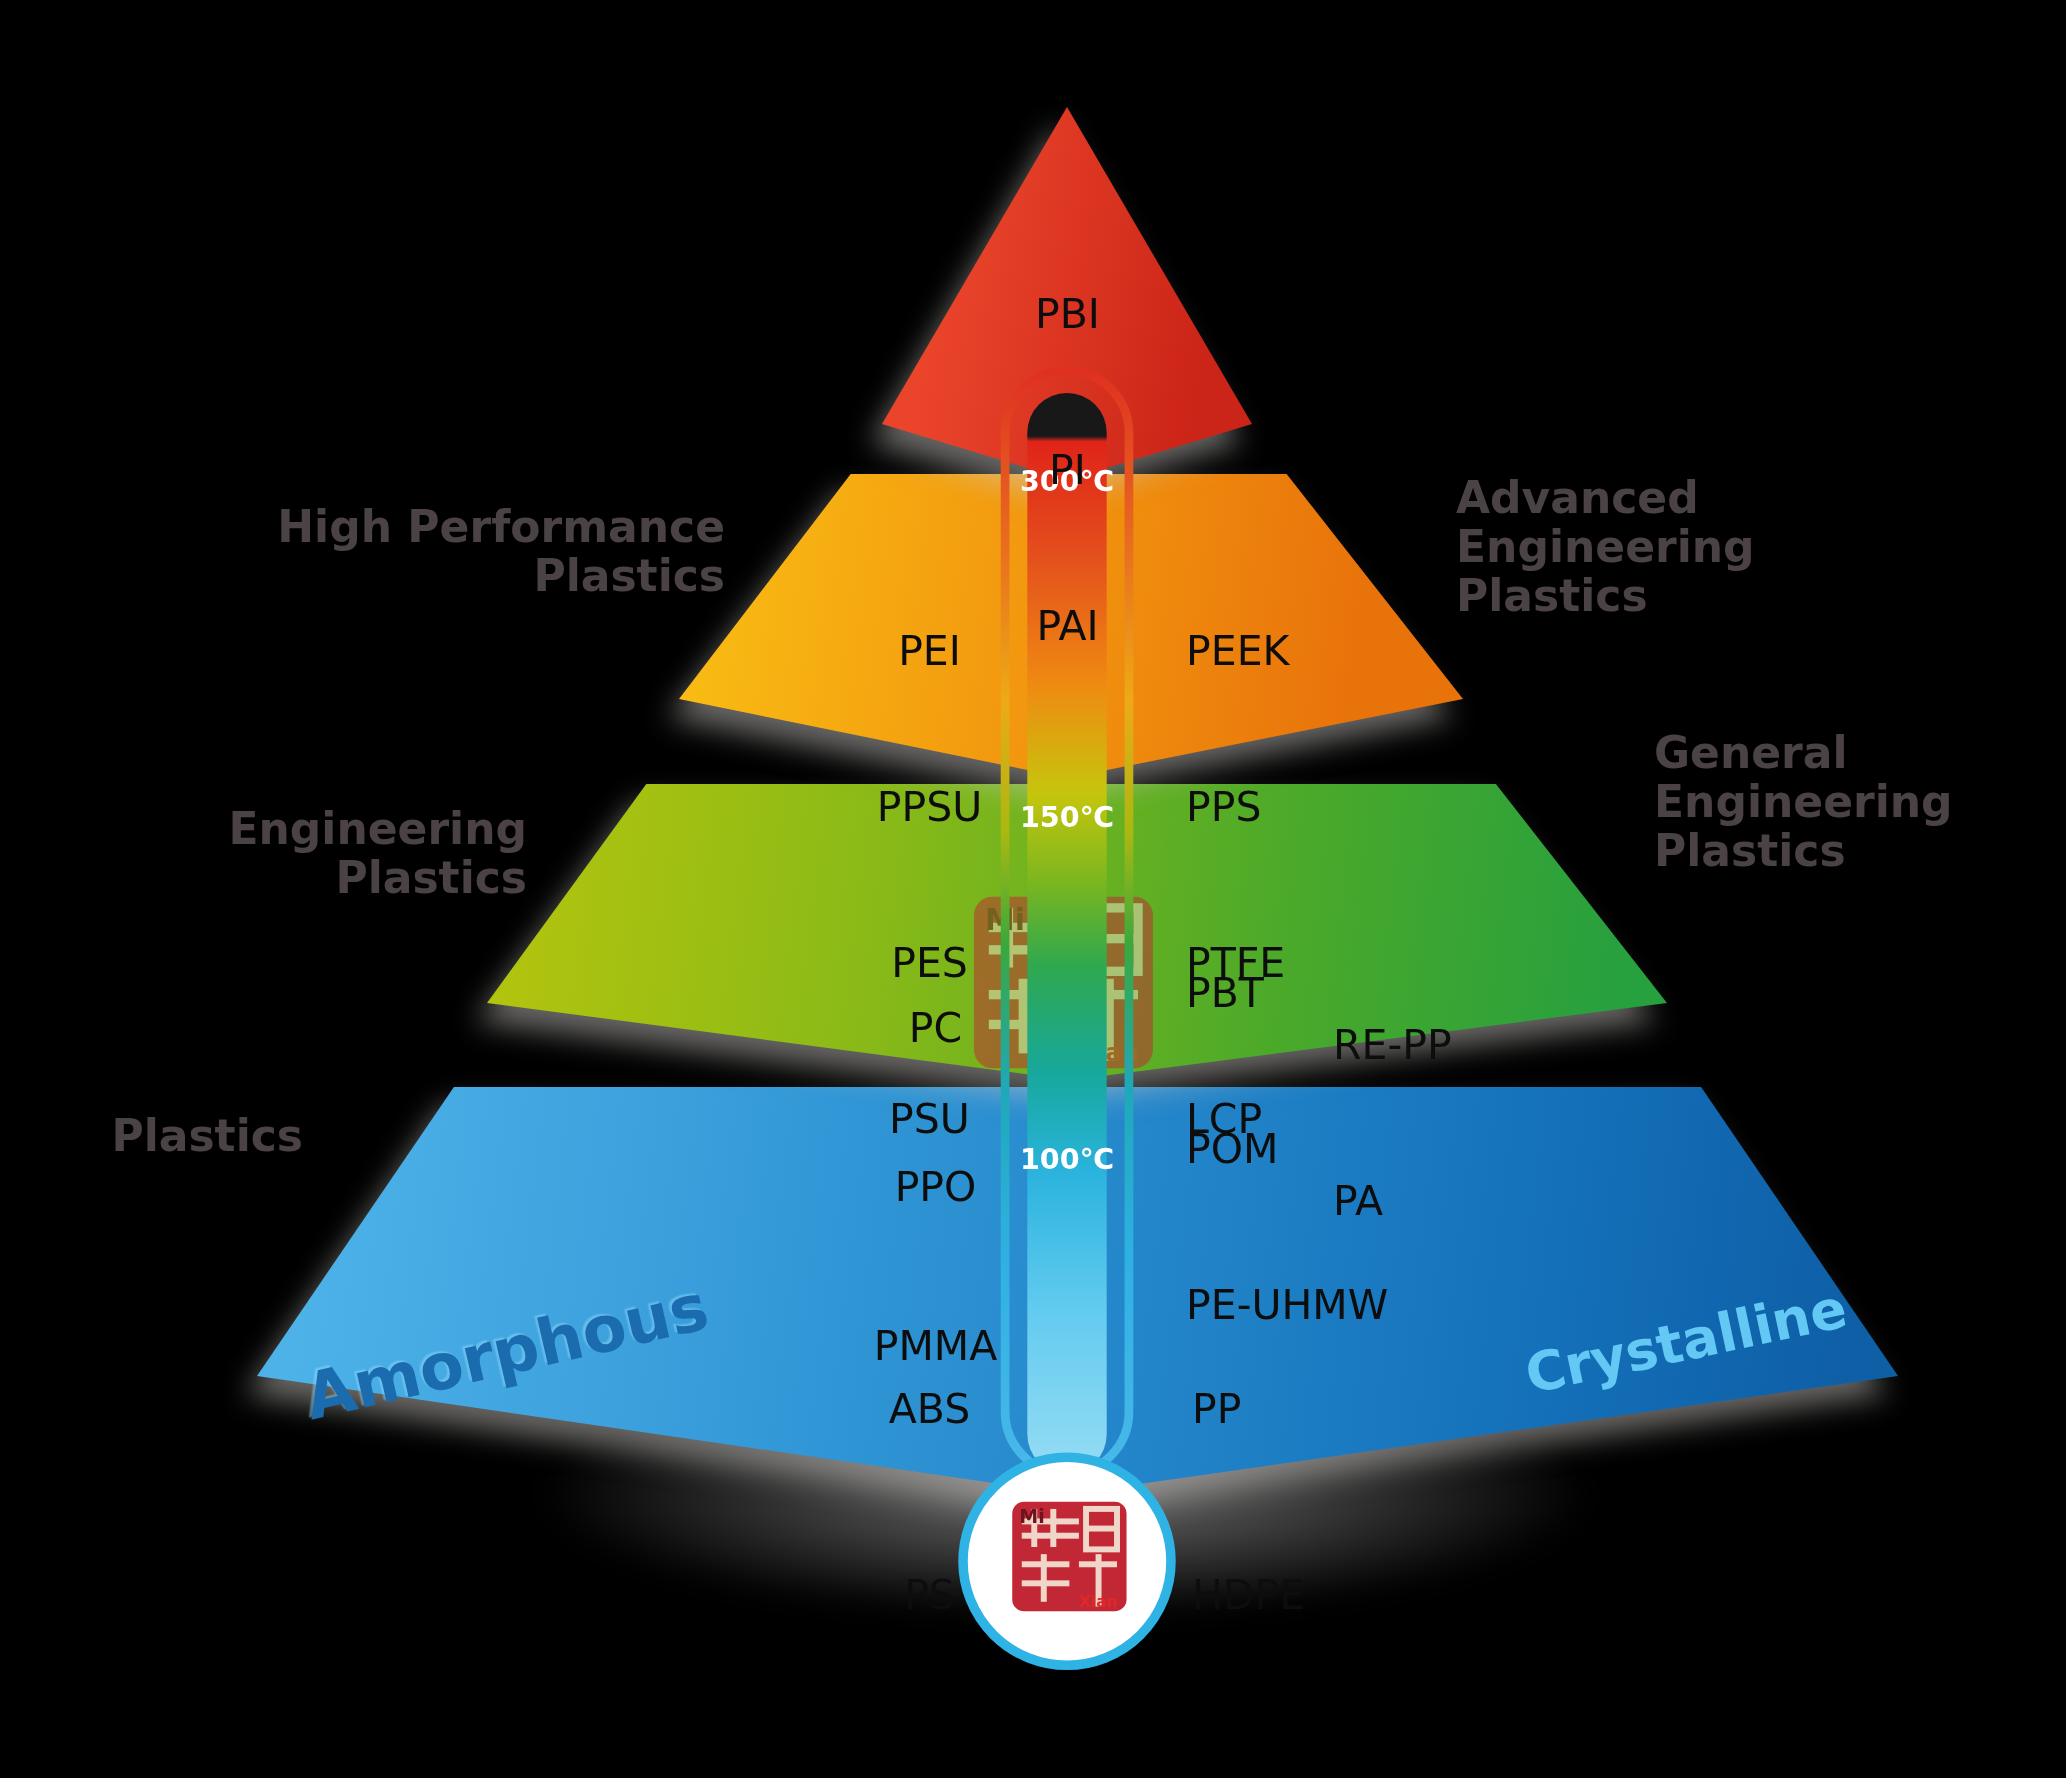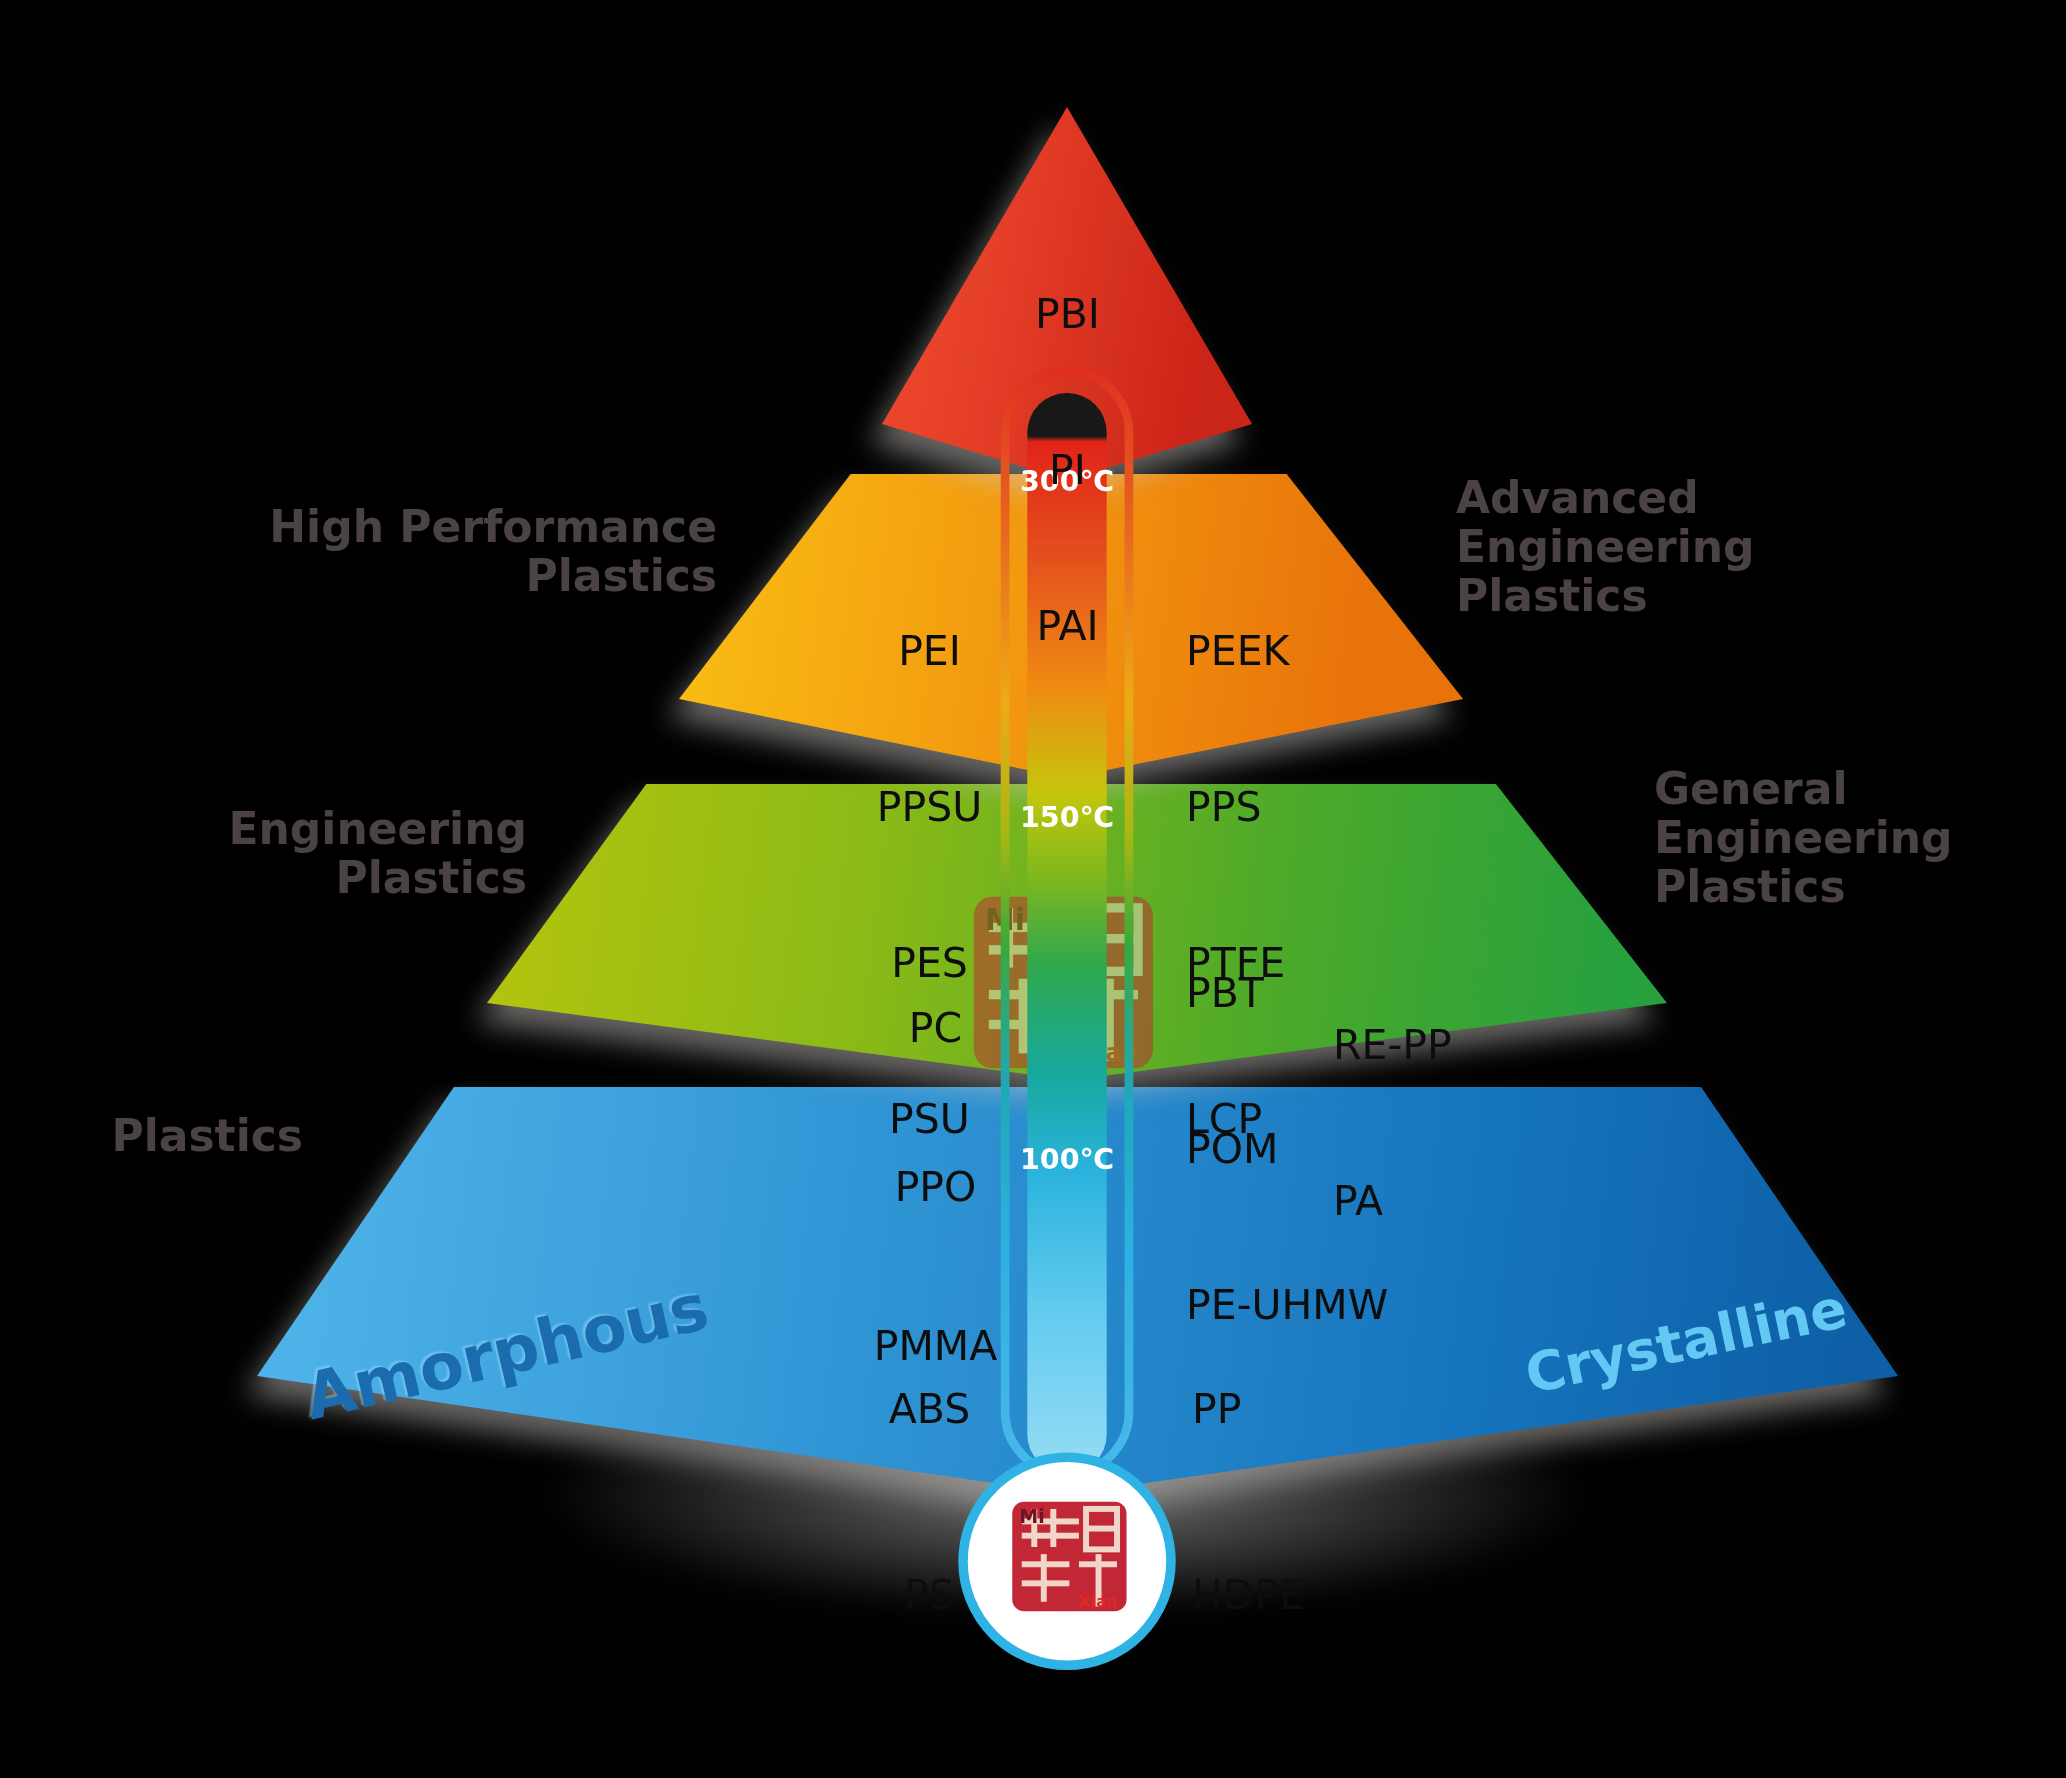--- a/index.html
+++ b/index.html
@@ -39,24 +39,24 @@
 
   .apex-mats   { left:980px; top:184px;  width:175px; text-align:center; }
   .hp-left     { left:826px; top:521px;  width:207px; text-align:center; }
   .hp-right    { left:1186px; top:521px;  width:254px; }
   .eng-left    { left:824px; top:896px; width:223px; line-height:53px; text-align:center; }
   .eng-right-a { left:1186px; top:863px; width:286px; }
   .eng-right-b { left:1333px; top:915px; width:207px; }
   .com-left    { left:826px; top:1254px; width:207px; line-height:62px; text-align:center; }
   .com-right   { left:1192px; top:1254px; width:254px; line-height:62px; }
 
-  .lbl-hp  { left:240px;  top:502px;  width:477px; }
+  .lbl-hp  { left:248px;  top:502px;  width:477px; }
   .lbl-adv { left:1456px; top:473px;  width:445px; }
   .lbl-eng { left:130px;  top:804px; width:397px; }
-  .lbl-gen { left:1654px; top:764px;  width:413px; }
+  .lbl-gen { left:1654px; top:728px;  width:413px; }
   .lbl-com { left:0px;    top:1111px; width:303px; }
 
   .morph { position:absolute; font-weight:bold; z-index:70; }
   .morph-amorphous   { left:284px;  top:1315px; width:445px; text-align:center; font-size:64px;
                        color:#1a6cae; transform:rotate(-13deg);
                        text-shadow:-2.4px -2.4px 1.6px rgba(150,220,250,.45); }
   .morph-crystalline { left:1511px; top:1310px; width:350px; text-align:center; font-size:54px;
                        color:#63c9f4; transform:rotate(-12deg); }
 
   

